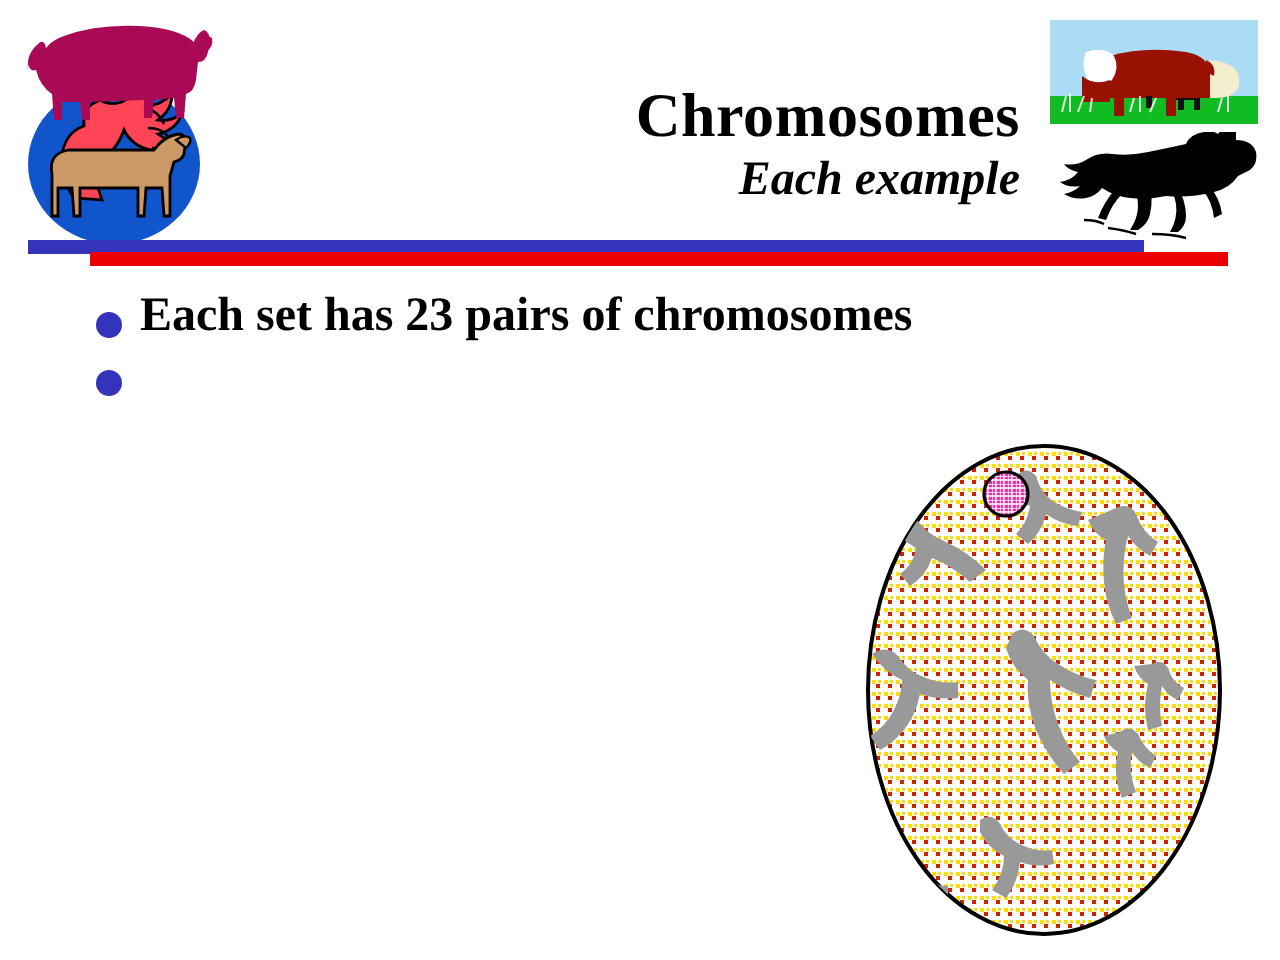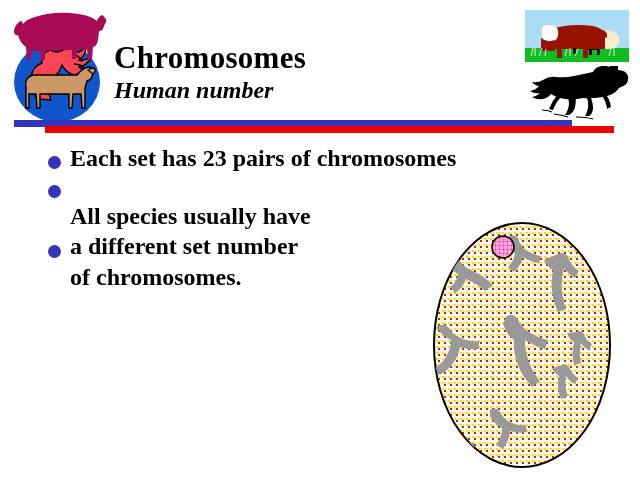--- a/index.html
+++ b/index.html
@@ -28,24 +28,24 @@
     position: absolute;
     left: 2px;
     top: 2px;
     width: 112px;
     height: 122px;
   }
 
   
   #title-block {
     position: absolute;
-    left: 114px;
+    left: 130px;
     top: 42px;
     width: 380px;
-    text-align: left;
+    text-align: right;
   }
   #page-title {
     font-size: 31px;
     font-weight: bold;
     color: #000000;
     line-height: 1.05;
     letter-spacing: 0.3px;
     white-space: nowrap;
   }
   #page-subtitle {
@@ -148,21 +148,21 @@
       <path fill="#cc9966" stroke="#000" stroke-width="1.4" d="M24 85 q-2 -10 8 -12 l43 0 q5 -7 12 -8 q3 0 4 3 l-1 7 q-1 3 -5 4 l-2 7 l0 20 l-3 0 l-1 -14 l-8 0 l-1 14 l-3 0 l0 -14 l-29 0 l0 14 l-3 0 l-1 -14 l-7 0 l0 14 l-3 0 z"></path>
       <path fill="#cc9966" stroke="#000" stroke-width="1.2" d="M86 68 q4 -3 7 -1 q1 2 -2 5 z"></path>
     </g>
 
     <path fill="#aa0a55" d="M12 33 q-1 -8 5 -13 q3 -3 4 2 q3 -4 9 -6 q16 -6 38 -5 q19 1 27 8 q2 -5 5 -6 q3 1 3 6 l-1 5 q-1 5 -5 5 l-1 9 q-1 6 -5 7 l-1 12 l-4 0 l-1 -10 l-10 1 l-1 9 l-4 0 l0 -9 l-27 1 l0 9 l-4 0 l-1 -9 l-9 0 l0 9 l-4 0 l-1 -13 q-6 -4 -8 -12 q-3 1 -4 -3 z"></path>
     <path fill="#aa0a55" d="M95 18 q5 -4 9 -1 q1 4 -3 7 z"></path>
   </svg>
 
   <div id="title-block">
     <div id="page-title">Chromosomes</div>
-    <div id="page-subtitle">Human number</div>
+    <div id="page-subtitle">Each example</div>
   </div>
 
   <svg id="cattle-photo" viewBox="0 0 104 52">
     <rect x="0" y="0" width="104" height="52" fill="#aadcf5"></rect>
     <rect x="0" y="38" width="104" height="14" fill="#11bb22"></rect>
 
     <g>
       <path fill="#f5eecc" d="M72 22 q10 -4 19 1 q5 4 3 11 q-3 5 -11 5 l-11 0 z"></path>
       <path fill="#111111" d="M60 24 q8 -3 13 -1 l0 17 l-10 0 q-5 -6 -3 -16 z"></path>
       <rect x="64" y="38" width="3" height="7" fill="#111111"></rect>
@@ -200,26 +200,20 @@
   <div id="divider-blue"></div>
   <div id="divider-red"></div>
 
   <div id="bullet-list">
     <div class="bullet-row">
       <span class="bullet-marker"></span>
       <span class="bullet-text">Each set has 23 pairs of chromosomes</span>
     </div>
     <div class="bullet-row">
       <span class="bullet-marker"></span>
-    </div>
-    <div class="bullet-row">
-      <span class="bullet-marker"></span>
-      <span class="bullet-text">All species usually have
-a different set number
-of chromosomes.</span>
     </div>
   </div>
 
   <svg id="cell-diagram" viewBox="0 0 196 262">
     <defs>
       <pattern id="stipple" width="6" height="6" patternUnits="userSpaceOnUse">
         <rect width="6" height="6" fill="#ffffff"></rect>
         <rect x="0" y="0" width="2" height="2" fill="#ffdd00"></rect>
         <rect x="2" y="2" width="2" height="2" fill="#cc2200"></rect>
         <rect x="3" y="0" width="1.5" height="1.5" fill="#ffdd00"></rect>

